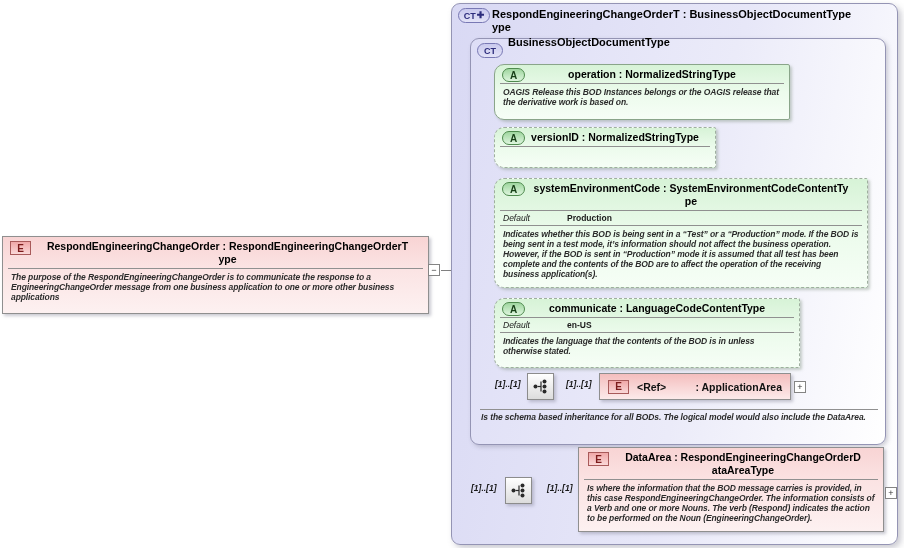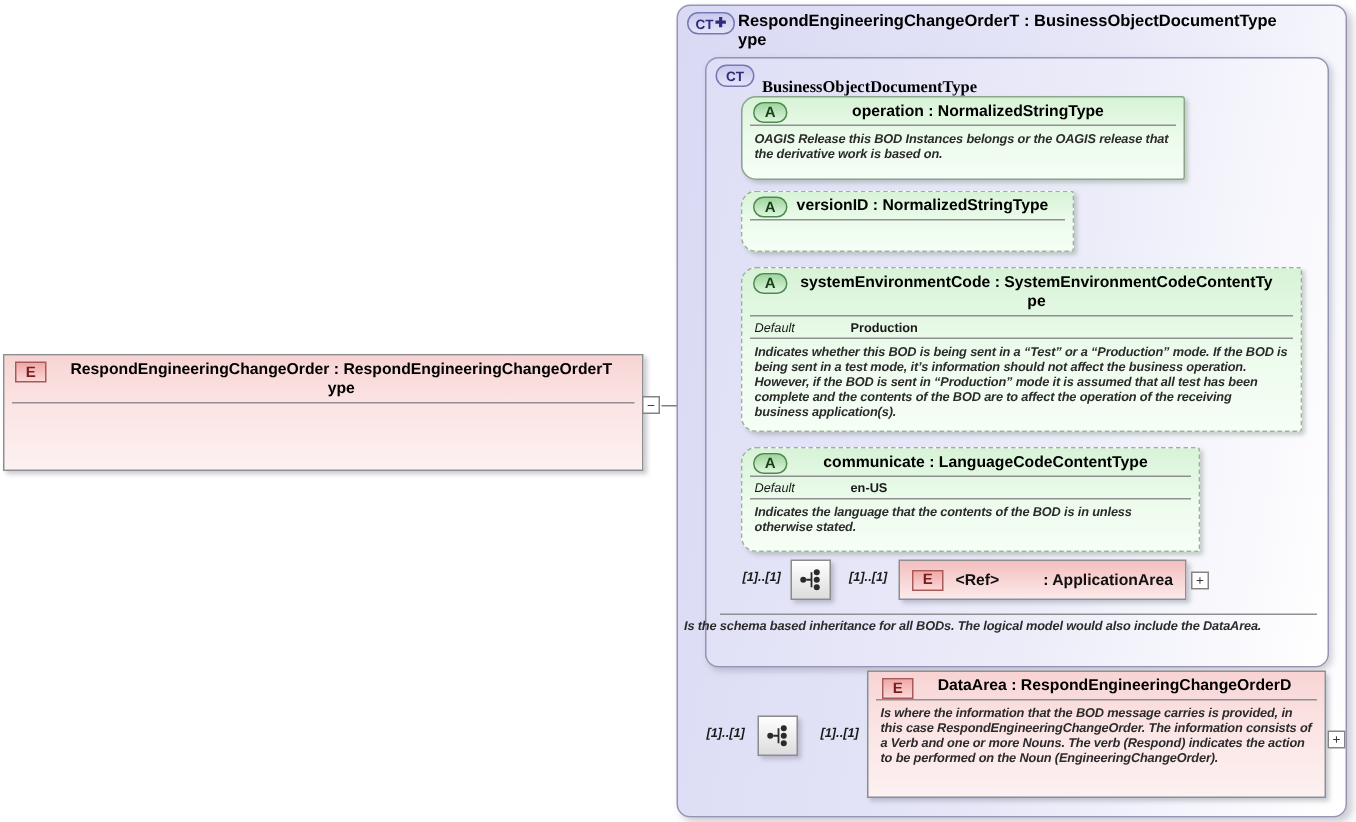--- a/index.html
+++ b/index.html
@@ -73,21 +73,21 @@
     <span>CT</span>
       <span class="plus">✚</span>
   </span>
   <div class="ct-title" style="left:492px;top:8px;">RespondEngineeringChangeOrderT : BusinessObjectDocumentType</div>
   <div class="ct-title" style="left:492px;top:21px;">ype</div>
 
   <div class="ct-inner"></div>
   <span class="badge badge-ct" style="left:477px;top:43px;">
     <span>CT</span>
   </span>
-  <div class="ct-title" style="left:508px;top:52px;font-family:Liberation Serif, serif;">BusinessObjectDocumentType</div>
+  <div class="ct-title" style="left:508px;top:36px;">BusinessObjectDocumentType</div>
 
   <div class="abox" style="left:494px;top:64px;width:296px;height:56px;">
     <div class="hdr">
       <span class="badge badge-a" style="left:7px;top:3px;">
           <span>A</span>
         </span>
       <div>operation : NormalizedStringType</div>
     </div>
     <div class="sep"></div>
     <div class="annot">OAGIS Release this BOD Instances belongs or the OAGIS release that the derivative work is based on.</div>
@@ -153,52 +153,54 @@
       <span class="badge badge-e" style="position:static;">
           <span>E</span>
         </span>
       <span class="refname">&lt;Ref&gt;</span>
       <span class="reftype">: ApplicationArea</span>
     </div>
   </div>
   <div class="toggle" style="left:794px;top:381px;">+</div>
 
   <div class="line" style="left:480px;top:409px;width:398px;height:1px;background:#909090;"></div>
-  <div class="annot" style="position:absolute;left:448px;top:410px;width:400px;">Is the schema based inheritance for all BODs. The logical model would also include the DataArea.</div>
+  <div class="annot" style="position:absolute;left:473px;top:410px;width:400px;">Is the schema based inheritance for all BODs. The logical model would also include the DataArea.</div>
 
   <div class="card" style="left:471px;top:483px;">[1]..[1]</div>
   <div class="seqbox" style="left:505px;top:477px;">
     <svg width="17" height="17" viewBox="0 0 17 17">
       <circle cx="3.5" cy="8.5" r="2" fill="#2a2a2a"></circle>
       <line x1="5.5" y1="8.5" x2="9" y2="8.5" stroke="#2a2a2a" stroke-width="1.2"></line>
       <line x1="9" y1="3.5" x2="9" y2="13.5" stroke="#2a2a2a" stroke-width="1.2"></line>
       <circle cx="12.5" cy="3.5" r="2" fill="#2a2a2a"></circle>
       <circle cx="12.5" cy="8.5" r="2" fill="#2a2a2a"></circle>
       <circle cx="12.5" cy="13.5" r="2" fill="#2a2a2a"></circle>
     </svg>
   </div>
   <div class="card" style="left:547px;top:483px;">[1]..[1]</div>
 
   <div class="ebox" style="left:578px;top:447px;width:306px;height:85px;">
     <div class="hdr" style="font-size:10.5px;padding-left:30px;">
       <span class="badge badge-e" style="left:9px;top:4px;">
           <span>E</span>
         </span>
       <div>DataArea : RespondEngineeringChangeOrderD</div>
+      <div>ataAreaType</div>
     </div>
     <div class="sep"></div>
     <div class="annot">Is where the information that the BOD message carries is provided, in this case RespondEngineeringChangeOrder. The information consists of a Verb and one or more Nouns. The verb (Respond) indicates the action to be performed on the Noun (EngineeringChangeOrder).</div>
   </div>
   <div class="toggle" style="left:885px;top:487px;">+</div>
 
   <div class="ebox" style="left:2px;top:236px;width:427px;height:78px;">
     <div class="hdr" style="font-size:10.5px;padding-left:30px;">
       <span class="badge badge-e" style="left:7px;top:4px;">
           <span>E</span>
         </span>
       <div>RespondEngineeringChangeOrder : RespondEngineeringChangeOrderT</div>
       <div>ype</div>
     </div>
     <div class="sep"></div>
+    <div class="annot">The purpose of the RespondEngineeringChangeOrder is to communicate the response to a EngineeringChangeOrder message from one business application to one or more other business applications</div>
   </div>
   <div class="toggle" style="left:428px;top:264px;">−</div>
 
 </div>
 
 </body></html>

